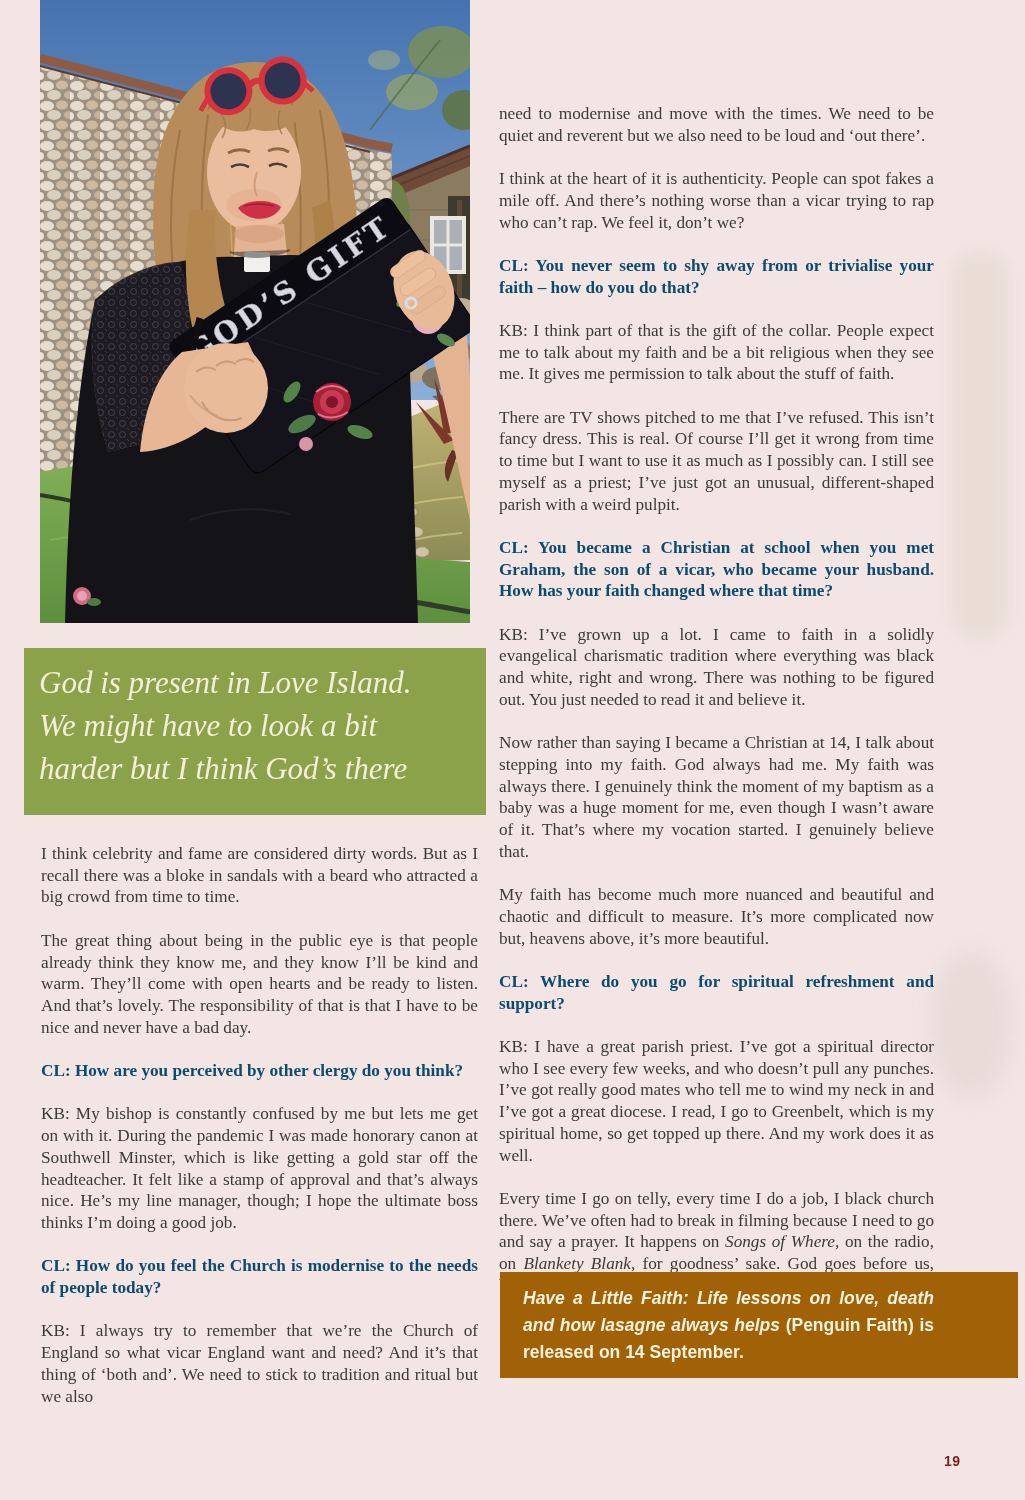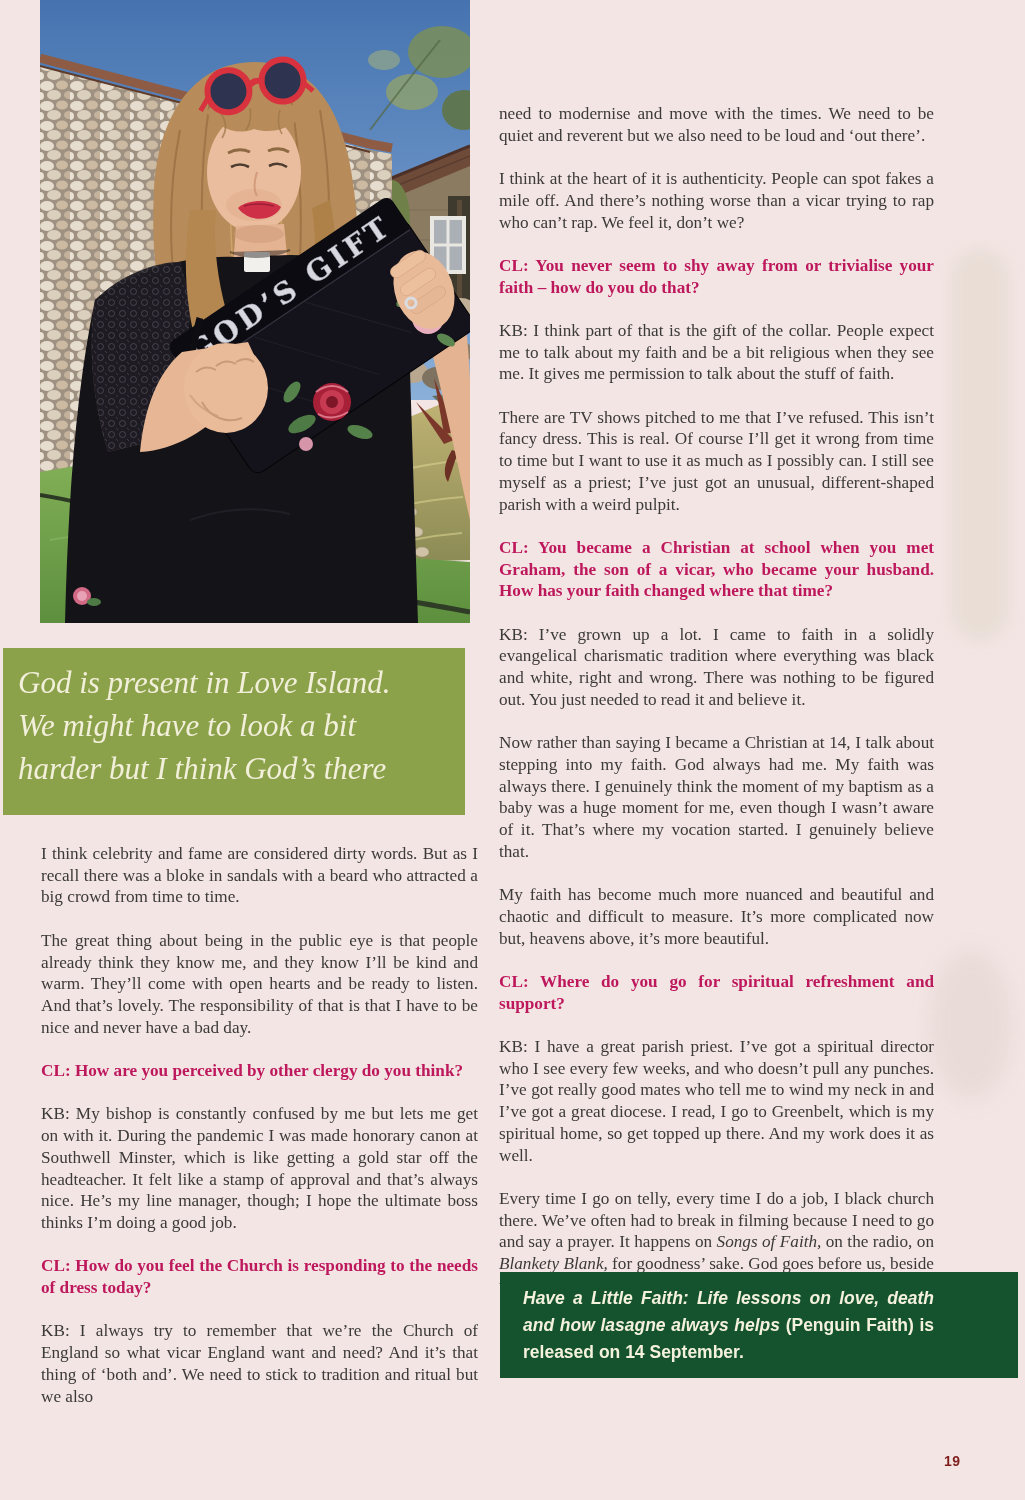--- a/index.html
+++ b/index.html
@@ -8,42 +8,42 @@
   #page {
     position:relative; width:1025px; height:1500px;
     background:#f3e5e3; overflow:hidden;
   }
   
   .photo { position:absolute; left:40px; top:0; width:430px; height:623px; }
   .photo svg { display:block; width:100%; height:100%; }
 
   
   .pullquote {
-    position:absolute; left:3px; top:648px; width:462px; height:167px;
+    position:absolute; left:24px; top:648px; width:462px; height:167px;
     background:#8ca24a; color:#f2efda;
     font-style:italic; font-size:31px; line-height:43px;
     padding:13px 10px 0 15px; white-space:pre-line;
     font-family:"Liberation Serif", serif;
   }
 
   
   .col {
     position:absolute; font-size:17.2px; line-height:21.7px;
     color:#3b3a38; text-align:justify;
   }
   .col-left  { left:41px;  top:843px; width:437px; }
   .col-right { left:499px; top:103px; width:435px; }
   .col p { margin:0 0 21.7px 0; }
-  .col p.q { font-weight:bold; color:#be185d; }
+  .col p.q { font-weight:bold; color:#0c4a6e; }
   .it { font-style:italic; }
 
   
   .promo {
     position:absolute; left:500px; top:1272px; width:518px; height:106px;
-    background:#14532d; color:#f4f1dd;
+    background:#a16207; color:#f4f1dd;
     font-family:"Liberation Sans", sans-serif; font-weight:bold;
     font-size:17.5px; line-height:27px;
     padding:13px 84px 0 23px; text-align:justify;
   }
   .promo .it { font-style:italic; }
 
   
   .pagenum {
     position:absolute; left:944px; top:1453px;
     font-family:"Liberation Sans", sans-serif; font-weight:bold;
@@ -267,36 +267,36 @@
 
   <div class="pullquote">God is present in Love Island.
 We might have to look a bit
 harder but I think God’s there</div>
 
   <div class="col col-left">
       <p><span>I think celebrity and fame are considered dirty words. But as I recall there was a bloke in sandals with a beard who attracted a big crowd from time to time.</span></p>
       <p><span>The great thing about being in the public eye is that people already think they know me, and they know I’ll be kind and warm. They’ll come with open hearts and be ready to listen. And that’s lovely. The responsibility of that is that I have to be nice and never have a bad day.</span></p>
       <p class="q"><span>CL: How are you perceived by other clergy do you think?</span></p>
       <p><span>KB: My bishop is constantly confused by me but lets me get on with it. During the pandemic I was made honorary canon at Southwell Minster, which is like getting a gold star off the headteacher. It felt like a stamp of approval and that’s always nice. He’s my line manager, though; I hope the ultimate boss thinks I’m doing a good job.</span></p>
-      <p class="q"><span>CL: How do you feel the Church is responding to the needs of dress today?</span></p>
+      <p class="q"><span>CL: How do you feel the Church is modernise to the needs of people today?</span></p>
       <p><span>KB: I always try to remember that we’re the Church of England so what vicar England want and need? And it’s that thing of ‘both and’. We need to stick to tradition and ritual but we also</span></p>
     </div>
   <div class="col col-right">
       <p><span>need to modernise and move with the times. We need to be quiet and reverent but we also need to be loud and ‘out there’.</span></p>
       <p><span>I think at the heart of it is authenticity. People can spot fakes a mile off. And there’s nothing worse than a vicar trying to rap who can’t rap. We feel it, don’t we?</span></p>
       <p class="q"><span>CL: You never seem to shy away from or trivialise your faith – how do you do that?</span></p>
       <p><span>KB: I think part of that is the gift of the collar. People expect me to talk about my faith and be a bit religious when they see me. It gives me permission to talk about the stuff of faith.</span></p>
       <p><span>There are TV shows pitched to me that I’ve refused. This isn’t fancy dress. This is real. Of course I’ll get it wrong from time to time but I want to use it as much as I possibly can. I still see myself as a priest; I’ve just got an unusual, different-shaped parish with a weird pulpit.</span></p>
       <p class="q"><span>CL: You became a Christian at school when you met Graham, the son of a vicar, who became your husband. How has your faith changed where that time?</span></p>
       <p><span>KB: I’ve grown up a lot. I came to faith in a solidly evangelical charismatic tradition where everything was black and white, right and wrong. There was nothing to be figured out. You just needed to read it and believe it.</span></p>
       <p><span>Now rather than saying I became a Christian at 14, I talk about stepping into my faith. God always had me. My faith was always there. I genuinely think the moment of my baptism as a baby was a huge moment for me, even though I wasn’t aware of it. That’s where my vocation started. I genuinely believe that.</span></p>
       <p><span>My faith has become much more nuanced and beautiful and chaotic and difficult to measure. It’s more complicated now but, heavens above, it’s more beautiful.</span></p>
       <p class="q"><span>CL: Where do you go for spiritual refreshment and support?</span></p>
       <p><span>KB: I have a great parish priest. I’ve got a spiritual director who I see every few weeks, and who doesn’t pull any punches. I’ve got really good mates who tell me to wind my neck in and I’ve got a great diocese. I read, I go to Greenbelt, which is my spiritual home, so get topped up there. And my work does it as well.</span></p>
-      <p><span>Every time I go on telly, every time I do a job, I black church there. We’ve often had to break in filming because I need to go and say a prayer. It happens on </span><span class="it">Songs of Faith,</span><span> on the radio, on </span><span class="it">Blankety Blank,</span><span> for goodness’ sake. God goes before us, beside us and behind us.</span></p>
+      <p><span>Every time I go on telly, every time I do a job, I black church there. We’ve often had to break in filming because I need to go and say a prayer. It happens on </span><span class="it">Songs of Where,</span><span> on the radio, on </span><span class="it">Blankety Blank,</span><span> for goodness’ sake. God goes before us, beside us and behind us.</span></p>
     </div>
 
   <div class="promo">
     <p><span class="it">Have a Little Faith: Life lessons on love, death and how lasagne always helps</span><span> (Penguin Faith) is released on 14 September.</span></p>
   </div>
 
   <div class="ghost ghost-a"></div>
   <div class="ghost ghost-b"></div>
 
   <div class="pagenum">19</div>

